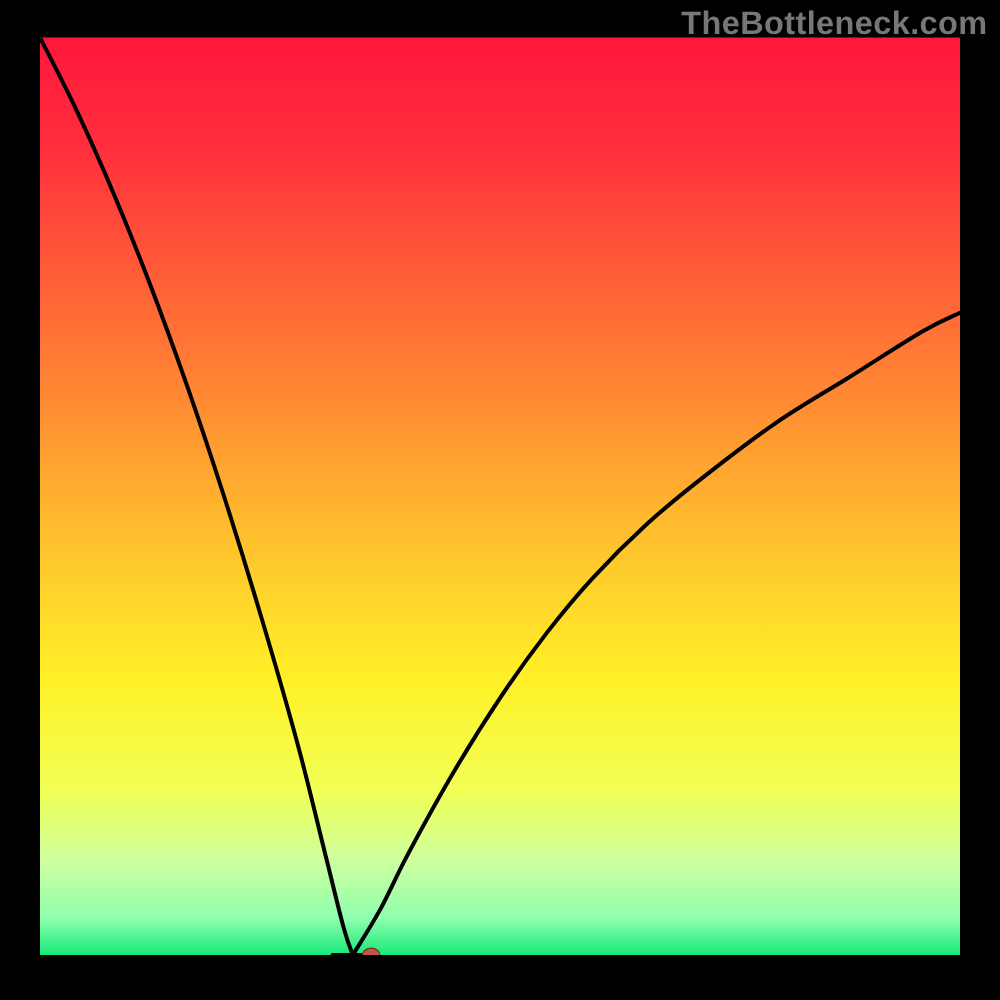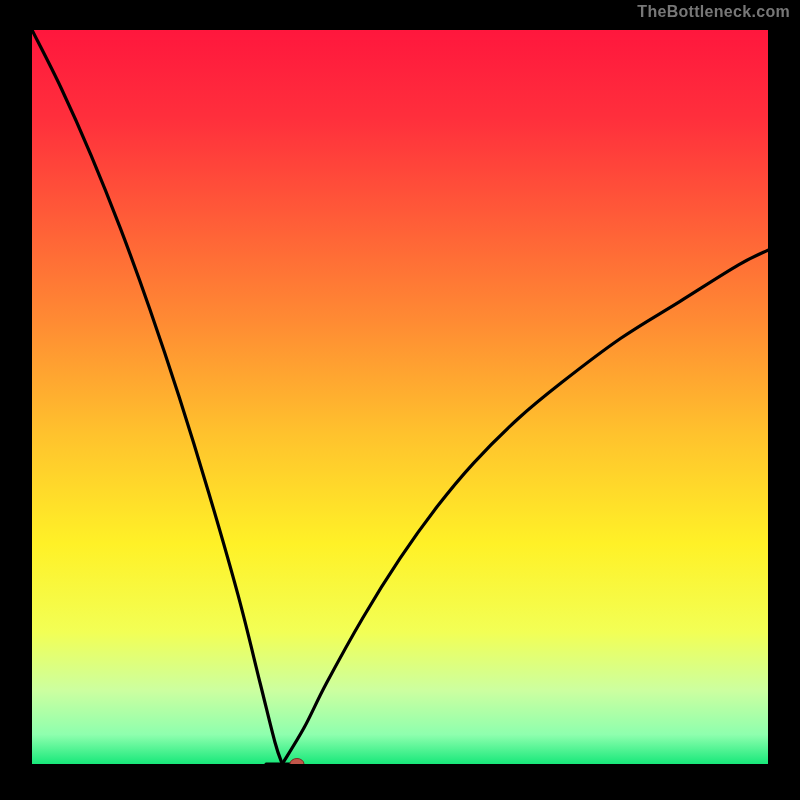--- a/index.html
+++ b/index.html
@@ -15,21 +15,21 @@
     position: relative;
     width: 800px;
     height: 800px;
     background: #000;
   }
   .watermark {
     position: absolute;
     top: 3px;
     right: 10px;
     color: #777;
-    font-size: 16px;
+    font-size: 26px;
     font-weight: 600;
     letter-spacing: 0.3px;
     z-index: 20;
     user-select: none;
   }
   .bottom-bar {
     position: absolute;
     left: 0;
     right: 0;
     bottom: 0;

